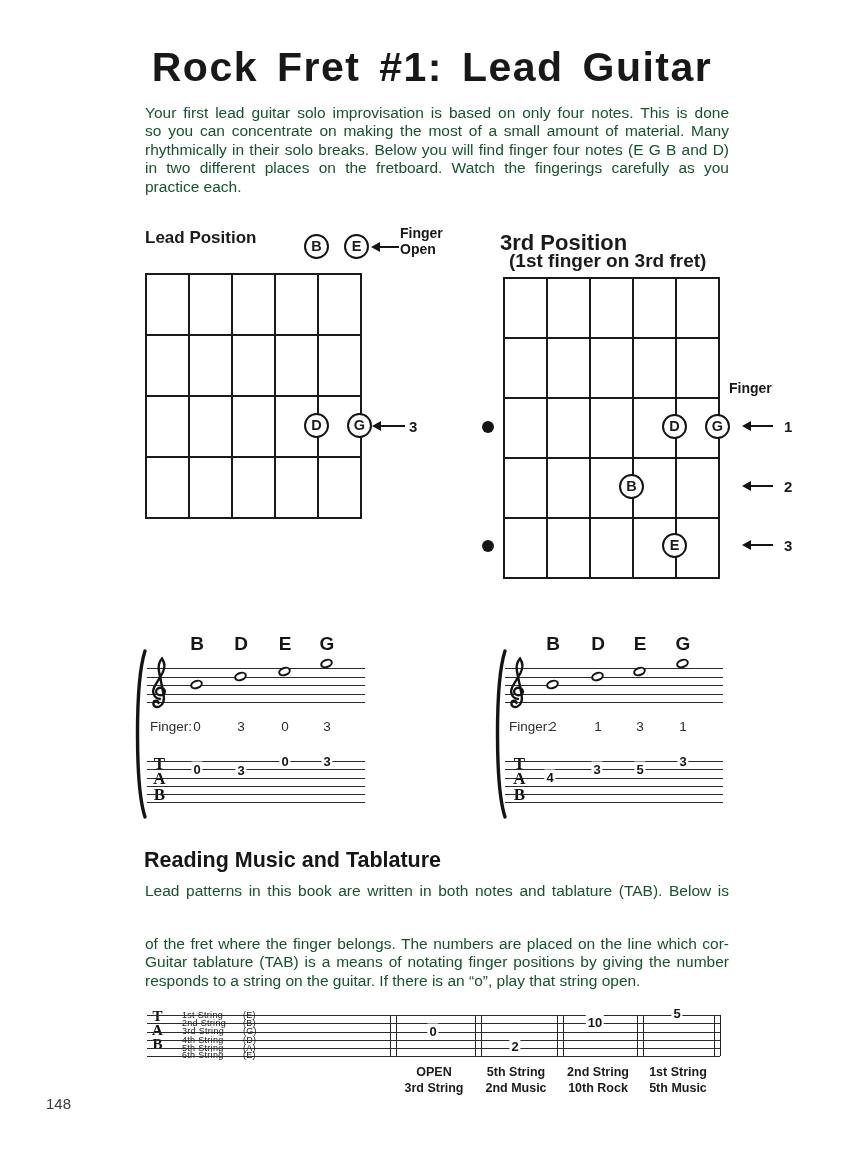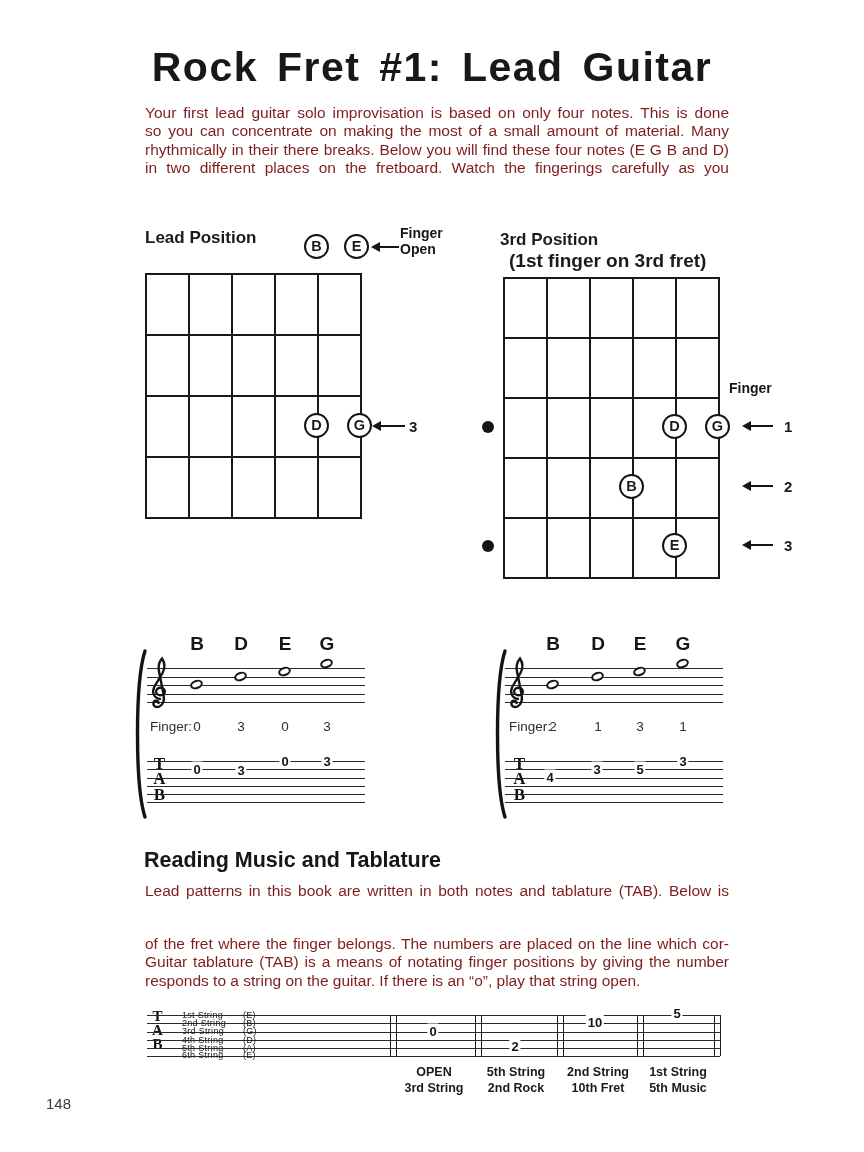--- a/index.html
+++ b/index.html
@@ -9,21 +9,21 @@
     overflow:hidden;margin:0 auto;
   }
   .abs{position:absolute;}
   .b{font-weight:bold;}
 
   
   .title{left:0;top:44px;width:864px;text-align:center;font-size:41px;font-weight:700;
          letter-spacing:1.5px;word-spacing:6px;color:#181818;}
 
   
-  .para{font-size:15.5px;line-height:18.4px;color:#7f1d1d;}
+  .para{font-size:15.5px;line-height:18.4px;color:#14532d;}
   .para .jl{text-align:justify;text-align-last:justify;}
   .h2{font-size:21.5px;font-weight:bold;color:#161616;}
 
   
   .fgrid{position:absolute;background-color:#fff;}
   .grid-open{left:145px;top:273px;width:217px;height:246px;
     background-image:
       repeating-linear-gradient(to right,#1a1a1a 0px,#1a1a1a 2px,transparent 2px,transparent 43px),
       repeating-linear-gradient(to bottom,#1a1a1a 0px,#1a1a1a 2px,transparent 2px,transparent 61px);}
   .grid-3rd{left:503px;top:277px;width:217px;height:302px;
@@ -80,22 +80,23 @@
 </head>
 <body>
 
 <div class="page">
 
   <div class="abs title">Rock Fret #1: Lead Guitar</div>
 
   <div class="abs para" style="left:145px;top:104px;width:584px;">
     <div class="jl">Your first lead guitar solo improvisation is based on only four notes. This is done</div>
     <div class="jl">so you can concentrate on making the most of a small amount of material. Many</div>
-    <div class="jl">rhythmically in their there breaks. Below you will find these four notes (E G B and D)</div>
+    <div class="jl">rhythmically in their solo breaks. Below you will find finger four notes (E G B and D)</div>
     <div class="jl">in two different places on the fretboard. Watch the fingerings carefully as you</div>
+    <div>practice each.</div>
   </div>
 
   <div class="abs b" style="left:145px;top:228px;font-size:17px;">Lead Position</div>
 
   <div class="nc" style="left:304px;top:234px;">B</div>
   <div class="nc" style="left:344px;top:234px;">E</div>
   <div class="arr" style="left:371px;top:242px;">
     <span class="ah"></span>
       <span class="as" style="width:19px;"></span>
   </div>
@@ -105,21 +106,21 @@
   <div class="fgrid grid-open"></div>
 
   <div class="nc" style="left:304px;top:413px;">D</div>
   <div class="nc" style="left:347px;top:413px;">G</div>
   <div class="arr" style="left:372px;top:421px;">
     <span class="ah"></span>
       <span class="as" style="width:24px;"></span>
   </div>
   <div class="abs b" style="left:409px;top:418px;font-size:15px;">3</div>
 
-  <div class="abs b" style="left:500px;top:230px;font-size:17px;">3rd Position</div>
+  <div class="abs b" style="left:500px;top:230px;font-size:22px;">3rd Position</div>
   <div class="abs b" style="left:509px;top:250px;font-size:19px;">(1st finger on 3rd fret)</div>
 
   <div class="fgrid grid-3rd"></div>
 
   <div class="dot" style="left:482px;top:421px;"></div>
   <div class="dot" style="left:482px;top:540px;"></div>
 
   <div class="nc" style="left:662px;top:414px;">D</div>
   <div class="nc" style="left:705px;top:414px;">G</div>
   <div class="nc" style="left:619px;top:474px;">B</div>
@@ -289,25 +290,25 @@
   <div class="gnum" style="left:515px;top:1046px;">2</div>
   <div class="gnum" style="left:595px;top:1022px;">10</div>
   <div class="gnum" style="left:677px;top:1013px;">5</div>
 
   <div class="exlabel" style="left:434px;">
     <div>OPEN</div>
     <div>3rd String</div>
   </div>
   <div class="exlabel" style="left:516px;">
     <div>5th String</div>
-    <div>2nd Rock</div>
+    <div>2nd Music</div>
   </div>
   <div class="exlabel" style="left:598px;">
     <div>2nd String</div>
-    <div>10th Fret</div>
+    <div>10th Rock</div>
   </div>
   <div class="exlabel" style="left:678px;">
     <div>1st String</div>
     <div>5th Music</div>
   </div>
 
   <div class="abs pagenum">148</div>
 
 </div>
 

